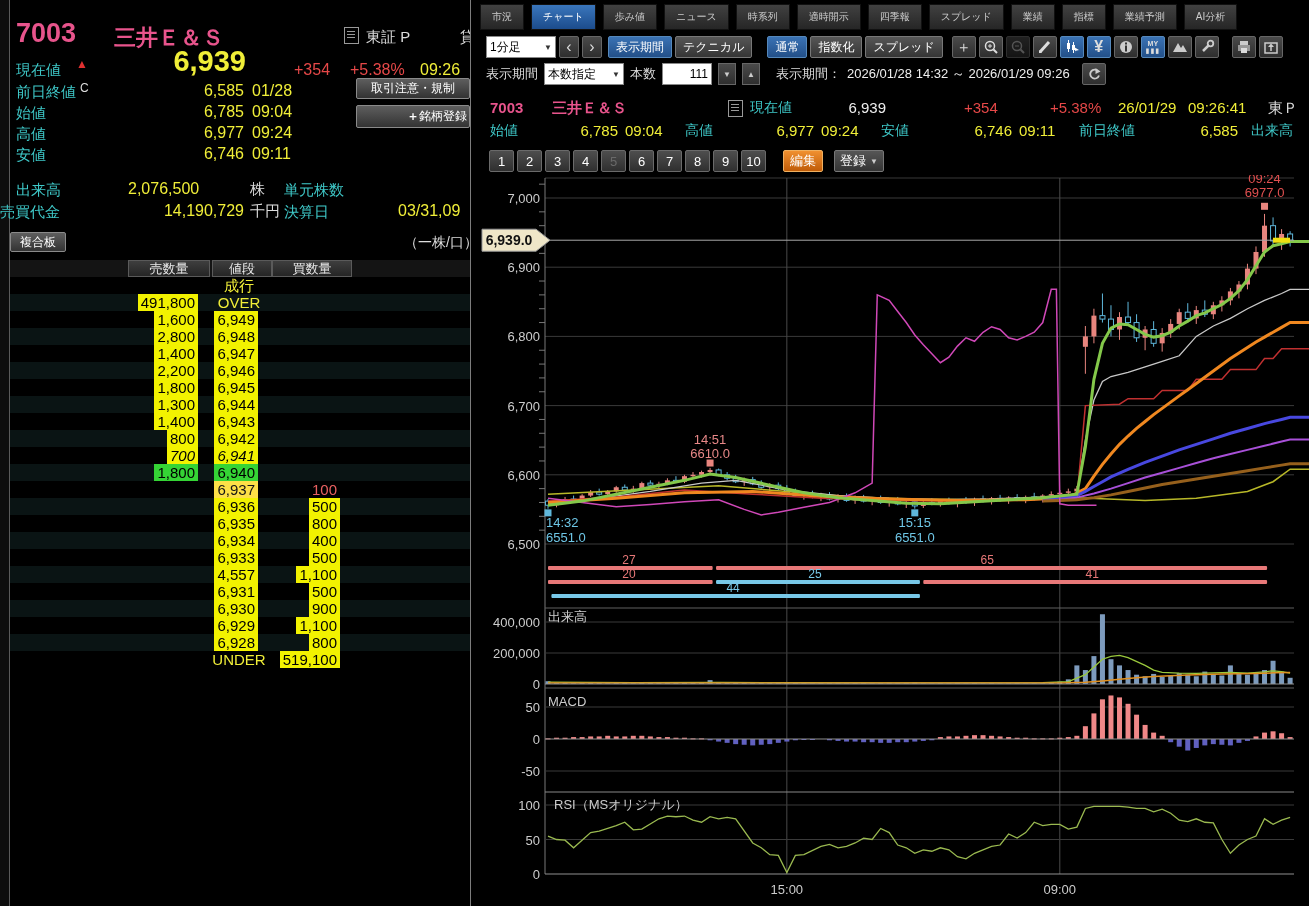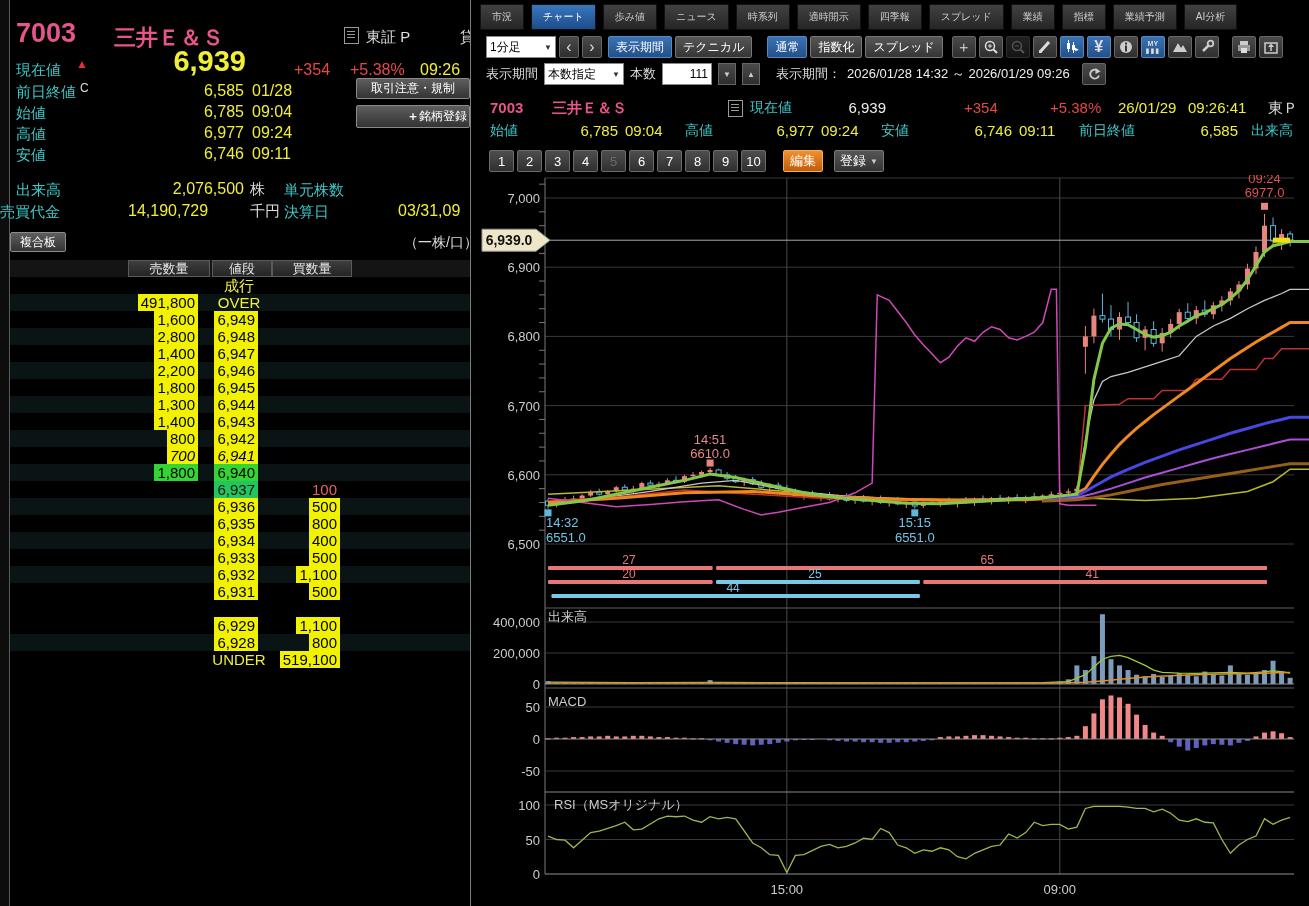--- a/index.html
+++ b/index.html
@@ -21,21 +21,21 @@
         color:#fff;font-size:12px;text-align:center;cursor:pointer;}
   
   #book{position:absolute;left:0;top:260px;width:470px;height:412px;}
   .br{position:absolute;left:10px;right:0;height:17px;}
   .odd{background:#0a1414;}
   .bh{position:absolute;top:0;height:15px;background:linear-gradient(#3e3e3e,#252525);border:1px solid #5a5a5a;
       color:#e8e8e8;font-size:13px;text-align:center;line-height:15px;}
   .cell{position:absolute;padding:0 3px;font-size:15px;line-height:17px;white-space:nowrap;}
   .y{background:#f2f200;color:#000;}
   .g{background:#35d435;color:#000;}
-  .r{background:#22c55e;color:#151515;}
+  .r{background:#fde047;color:#151515;}
   .rt{color:#e86060;}
   .cyt{color:#f0ee38;}
   .c0{right:272px;} .c1{right:212px;} .c2{right:130px;}
   .c1c{left:192px;width:74px;text-align:center;padding:0;}
   
   #divider{position:absolute;left:470px;top:0;width:8px;height:906px;background:#000;border-left:1px solid #7d7d7d;}
   
   #right-panel{position:absolute;left:478px;top:0;width:831px;height:906px;background:#000;overflow:hidden;}
   #tabbar{position:absolute;left:2px;top:4px;display:flex;gap:7px;}
   .tab{height:24px;line-height:24px;padding:0 11px;background:linear-gradient(#414141,#262626);
@@ -102,26 +102,26 @@
 
       <span style="left:16px;top:125px" class="cy">高値</span>
       <span style="left:130px;top:124px;width:114px;text-align:right" class="yl v">6,977</span>
       <span style="left:252px;top:124px" class="yl v">09:24</span>
 
       <span style="left:16px;top:146px" class="cy">安値</span>
       <span style="left:130px;top:145px;width:114px;text-align:right" class="yl v">6,746</span>
       <span style="left:252px;top:145px" class="yl v">09:11</span>
 
       <span style="left:16px;top:181px" class="cy">出来高</span>
-      <span style="left:128px;top:180px;width:116px;text-align:right" class="yl v">2,076,500</span>
+      <span style="left:128px;top:180px;width:116px;text-align:left" class="yl v">2,076,500</span>
       <span style="left:250px;top:180px" class="wh">株</span>
       <span style="left:284px;top:181px" class="cy">単元株数</span>
 
       <span style="left:0;top:203px" class="cy">売買代金</span>
-      <span style="left:128px;top:202px;width:116px;" class="yl v">14,190,729</span>
+      <span style="left:128px;top:202px;width:116px;text-align:right" class="yl v">14,190,729</span>
       <span style="left:250px;top:202px" class="wh">千円</span>
       <span style="left:284px;top:203px" class="cy">決算日</span>
       <span style="left:398px;top:202px" class="yl v">03/31,09</span>
 
       <div class="gbtn" style="left:356px;top:78px;width:112px;height:19px;line-height:19px">取引注意・規制</div>
       <div class="gbtn" style="left:356px;top:105px;width:112px;height:21px;line-height:21px">
         <b>＋</b>
         <span>銘柄登録</span>
       </div>
       <div class="gbtn" style="left:10px;top:232px;width:54px;height:18px;line-height:18px">複合板</div>
@@ -195,26 +195,30 @@
         </div>
         <div class="br odd" style="top: 272px;">
           <span class="cell y c1">6,934</span>
           <span class="cell y c2">400</span>
         </div>
         <div class="br" style="top: 289px;">
           <span class="cell y c1">6,933</span>
           <span class="cell y c2">500</span>
         </div>
         <div class="br odd" style="top: 306px;">
-          <span class="cell y c1">6,932</span>
+          <span class="cell y c1">4,557</span>
           <span class="cell y c2">1,100</span>
         </div>
         <div class="br" style="top: 323px;">
           <span class="cell y c1">6,931</span>
           <span class="cell y c2">500</span>
+        </div>
+        <div class="br odd" style="top: 340px;">
+          <span class="cell y c1">6,930</span>
+          <span class="cell y c2">900</span>
         </div>
         <div class="br" style="top: 357px;">
           <span class="cell y c1">6,929</span>
           <span class="cell y c2">1,100</span>
         </div>
         <div class="br odd" style="top: 374px;">
           <span class="cell y c1">6,928</span>
           <span class="cell y c2">800</span>
         </div>
         <div class="br" style="top: 391px;">

